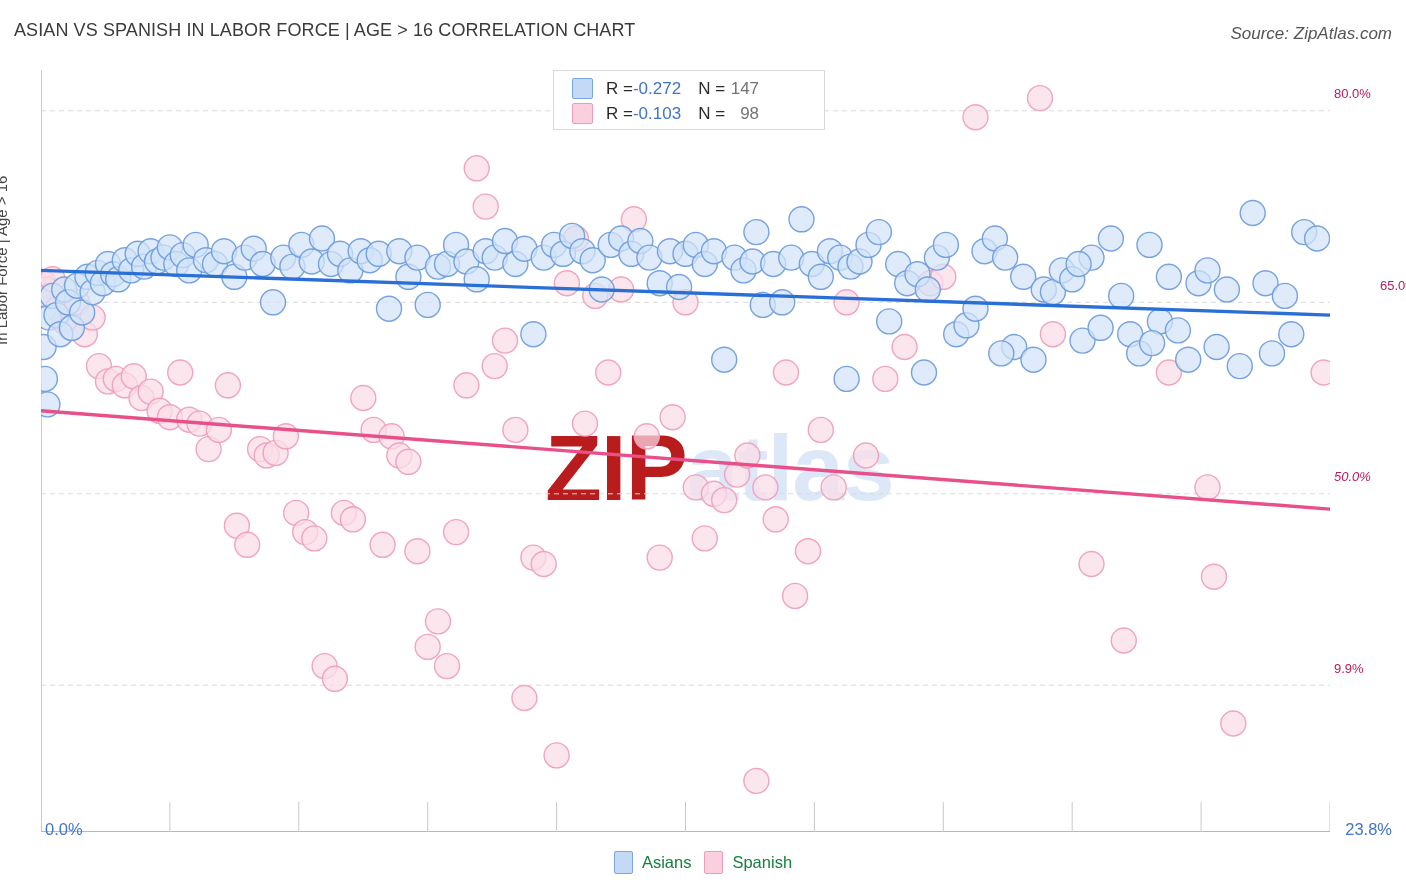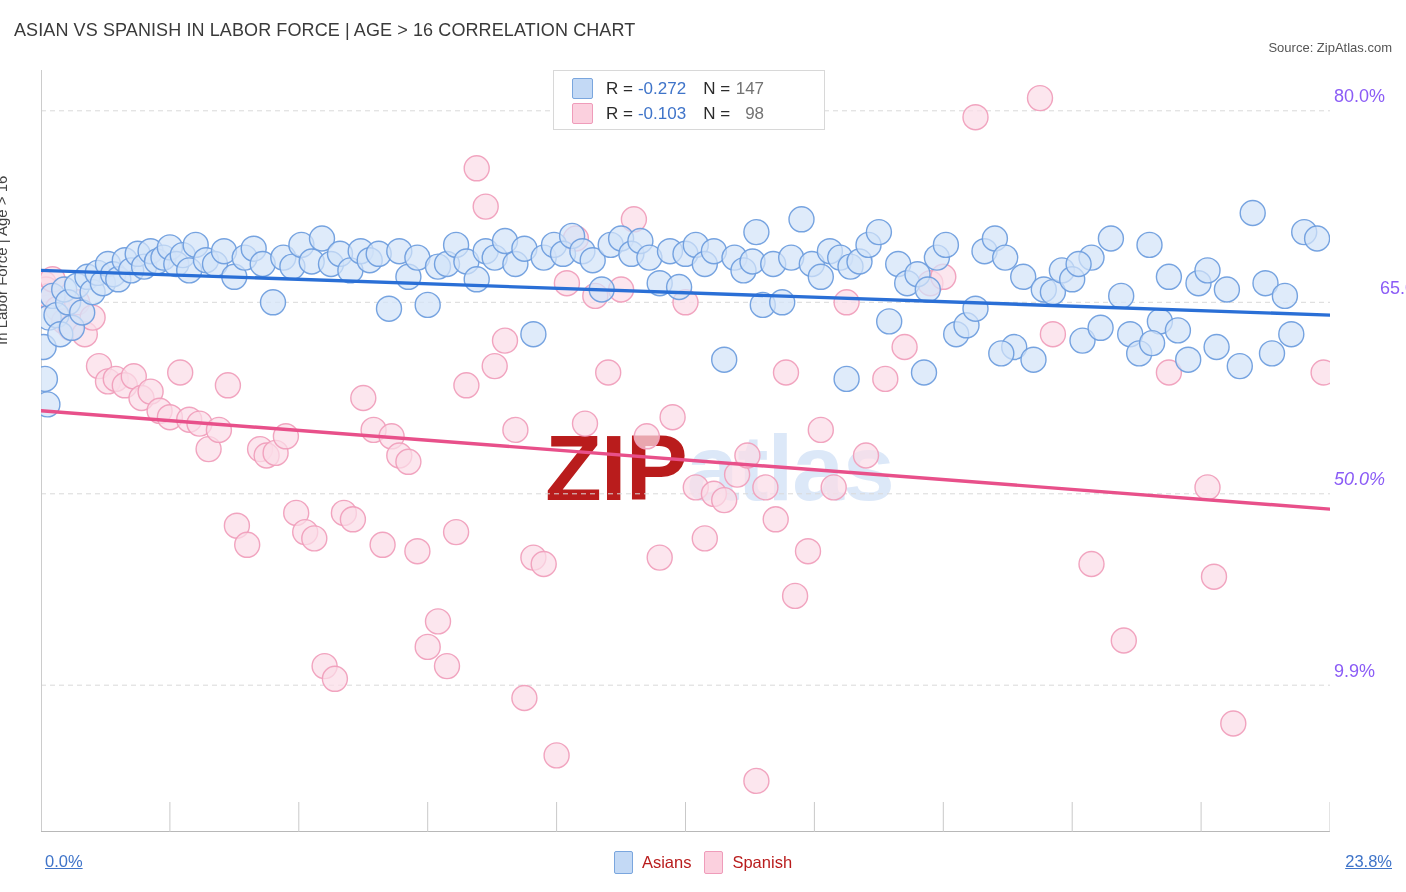--- a/index.html
+++ b/index.html
@@ -20,24 +20,24 @@
     top: 20px;
     font-size: 18px;
     color: #3a3a3a;
     letter-spacing: 0.1px;
     white-space: nowrap;
   }
   #source-label {
     position: absolute;
     right: 14px;
     top: 24px;
-    font-size: 13px;
+    font-size: 17px;
+    font-style: italic;
     color: #555;
     white-space: nowrap;
-    margin-top: 16px;
   }
   #plot {
     position: absolute;
     left: 41px;
     top: 70px;
     width: 1289px;
     height: 762px;
   }
   #plot-svg {
     position: absolute;
@@ -51,31 +51,30 @@
     width: 250px;
     transform: rotate(-90deg);
     transform-origin: 0 0;
     font-size: 15px;
     color: #444;
     text-align: left;
     white-space: nowrap;
   }
   .ylabel {
     position: absolute;
-    font-size: 18px;
-    color: #8b5cf6;
+    font-size: 13px;
+    color: #be185d;
     white-space: nowrap;
   }
   .xlabel {
     position: absolute;
     font-size: 16.5px;
     color: #3f74c9;
-    top: 852px;
+    top: 820px;
     white-space: nowrap;
-    text-decoration: underline;
   }
   #xlabel-min { left: 45px; }
   #xlabel-max { right: 14px; }
   #stats-legend {
     position: absolute;
     left: 553px;
     top: 70px;
     width: 272px;
     height: 60px;
     background: #ffffff;
@@ -92,37 +91,37 @@
   .swatch {
     width: 19px;
     height: 19px;
     border-radius: 2px;
     margin-right: 13px;
     flex: 0 0 auto;
   }
   .sw-blue { background: #c3d9f5; border: 1px solid #7aa6de; }
   .sw-pink { background: #fbd0de; border: 1px solid #ef9cba; }
   .stat-k { color: #2b2b2b; }
-  .stat-v { color: #3f74c9; margin-left: 5px; }
+  .stat-v { color: #3f74c9; }
   .stat-gap { display: inline-block; width: 17px; }
   .stat-n-val { color: #737373; display: inline-block; min-width: 34px; text-align: right; }
   #bottom-legend {
     position: absolute;
     left: 0;
     right: 0;
     top: 851px;
     display: flex;
     justify-content: center;
     align-items: center;
     gap: 13px;
     font-size: 16.5px;
   }
   .bl-item { display: flex; align-items: center; gap: 9px; }
   .bl-sw { width: 17px; height: 21px; border-radius: 2px; }
-  .bl-label { color: #b91c1c; }
+  .bl-label { color: #15803d; }
   #watermark {
     position: absolute;
     left: 545px;
     top: 415px;
     font-size: 93px;
     font-weight: bold;
     letter-spacing: -1px;
     pointer-events: none;
     user-select: none;
   }

